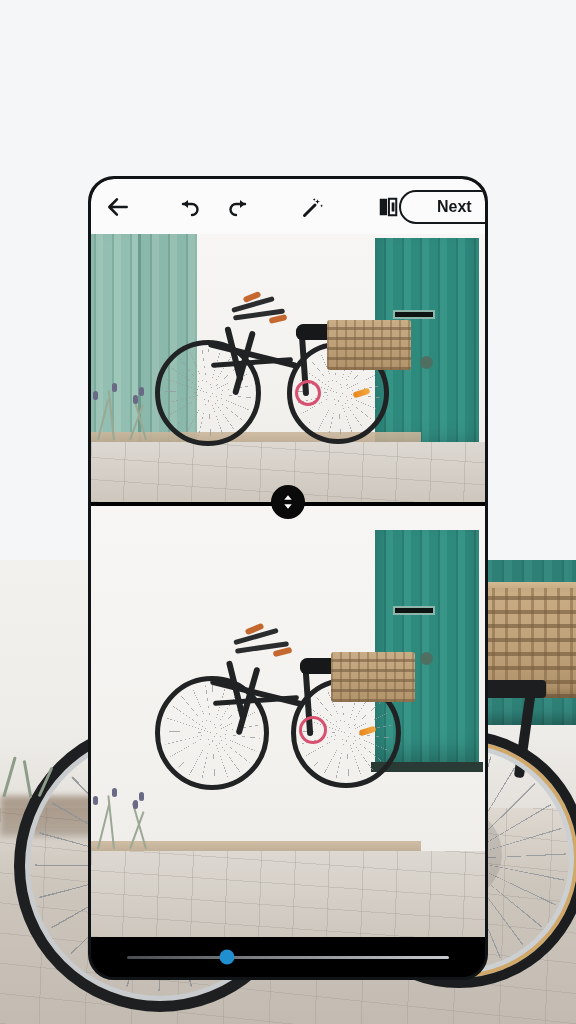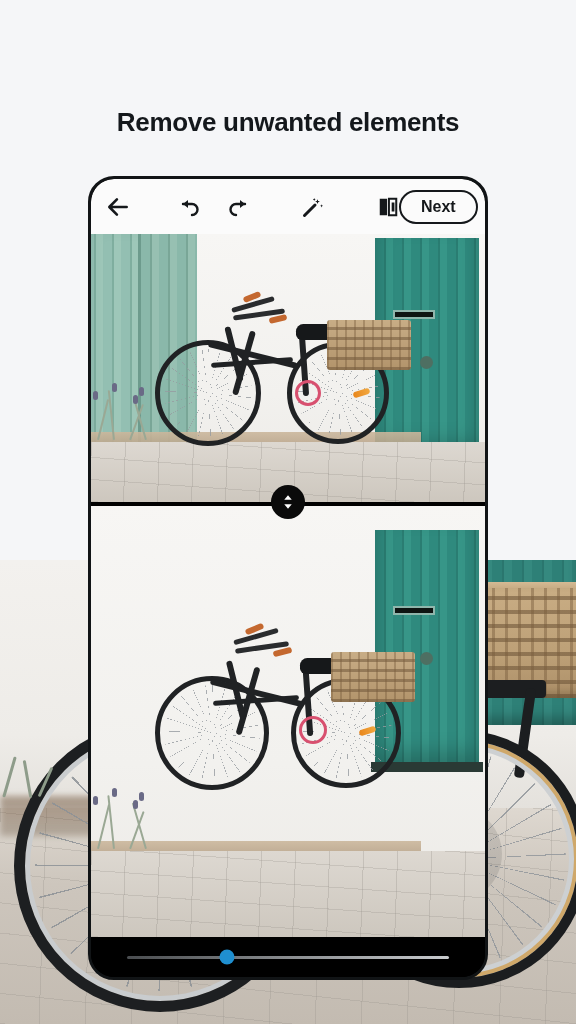--- a/index.html
+++ b/index.html
@@ -122,21 +122,21 @@
     position:absolute; left:0; top:0; width:100%; height:55px;
     background:#fbfbfb; display:flex; align-items:center; padding:0 14px;
   }
   .ico { display:flex; align-items:center; justify-content:center; cursor:pointer; }
   .back-ico { width:34px; height:34px; }
   .undo-ico, .redo-ico { width:30px; height:30px; }
   .wand-ico { width:28px; height:28px; }
   .compare-ico { width:26px; height:26px; }
   .next-btn {
     margin-left:auto; border:2px solid #15181b; border-radius:20px;
-    padding:6px 20px; font-size:16px; font-weight:600; color:#15181b;
+    padding:6px 36px; font-size:16px; font-weight:600; color:#15181b;
     background:transparent; cursor:pointer; font-family:"Liberation Sans", sans-serif;
   }
 
   
   .canvas { position:absolute; left:0; top:55px; width:100%; height:703px; background:#000; overflow:hidden; }
   .pane { position:absolute; left:0; width:100%; overflow:hidden; }
   .pane-top { top:0; height:268px; }
   .pane-bot { top:272px; height:431px; }
 
   
@@ -235,21 +235,20 @@
     <div class="wheel-front"></div>
     <div class="reflector-l"></div>
     <div class="wheel-rear"></div>
     <div class="hub-rear"></div>
     <div class="reflector-r"></div>
     <div class="sprig" style="left:8px;top:196px;width:3px;height:42px;transform:rotate(16deg)"></div>
     <div class="sprig" style="left:26px;top:200px;width:3px;height:38px;transform:rotate(-10deg)"></div>
     <div class="sprig" style="left:44px;top:206px;width:3px;height:32px;transform:rotate(24deg)"></div>
   </div>
 
-  <div class="subhead">Remove unwanted elements</div>
 
   <div class="phone">
    <div class="phone-inner">
 
     <div class="appbar">
       <span class="ico back-ico">
         <svg viewBox="0 0 24 24" width="26" height="26">
               <path d="M20 12H5M11 5l-7 7 7 7" fill="none" stroke="#15181b" stroke-width="2.4" stroke-linecap="round" stroke-linejoin="round"></path>
             </svg>
       </span>

